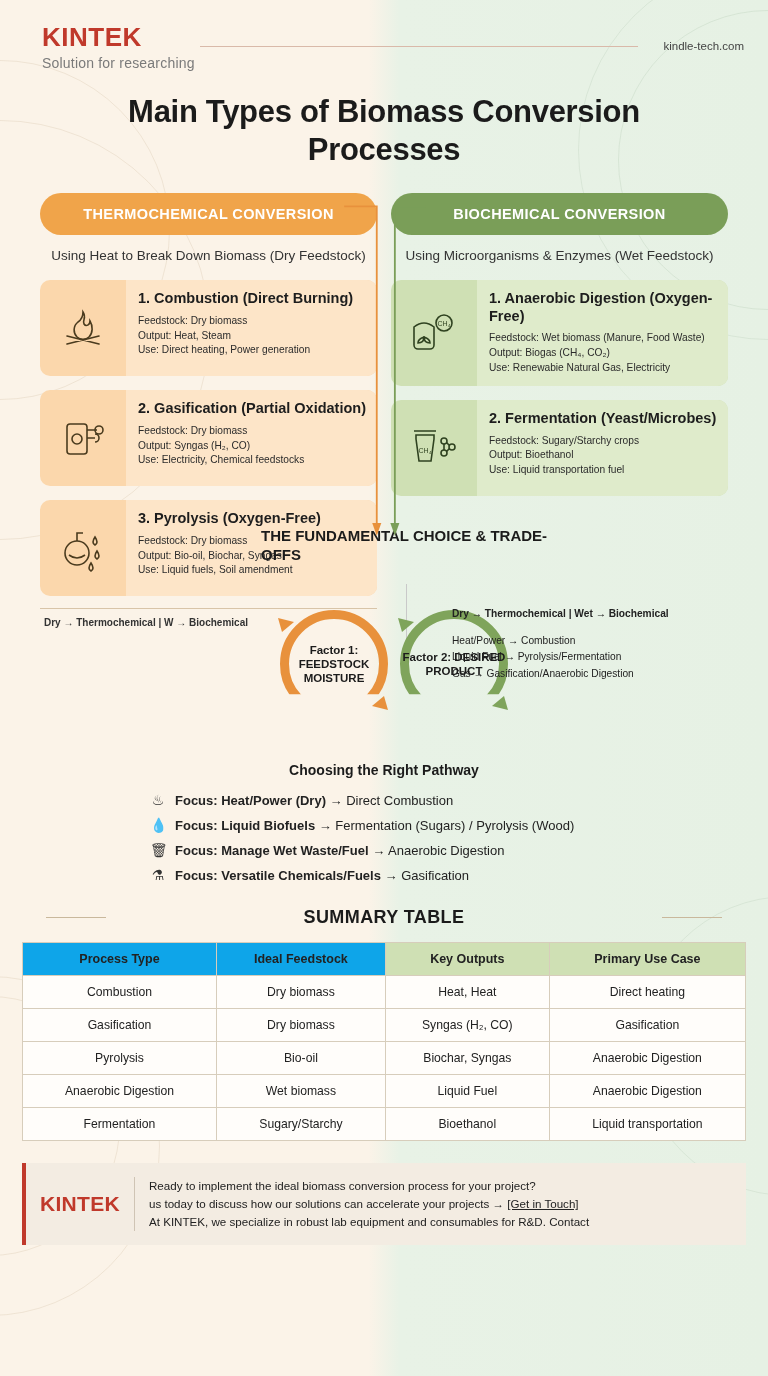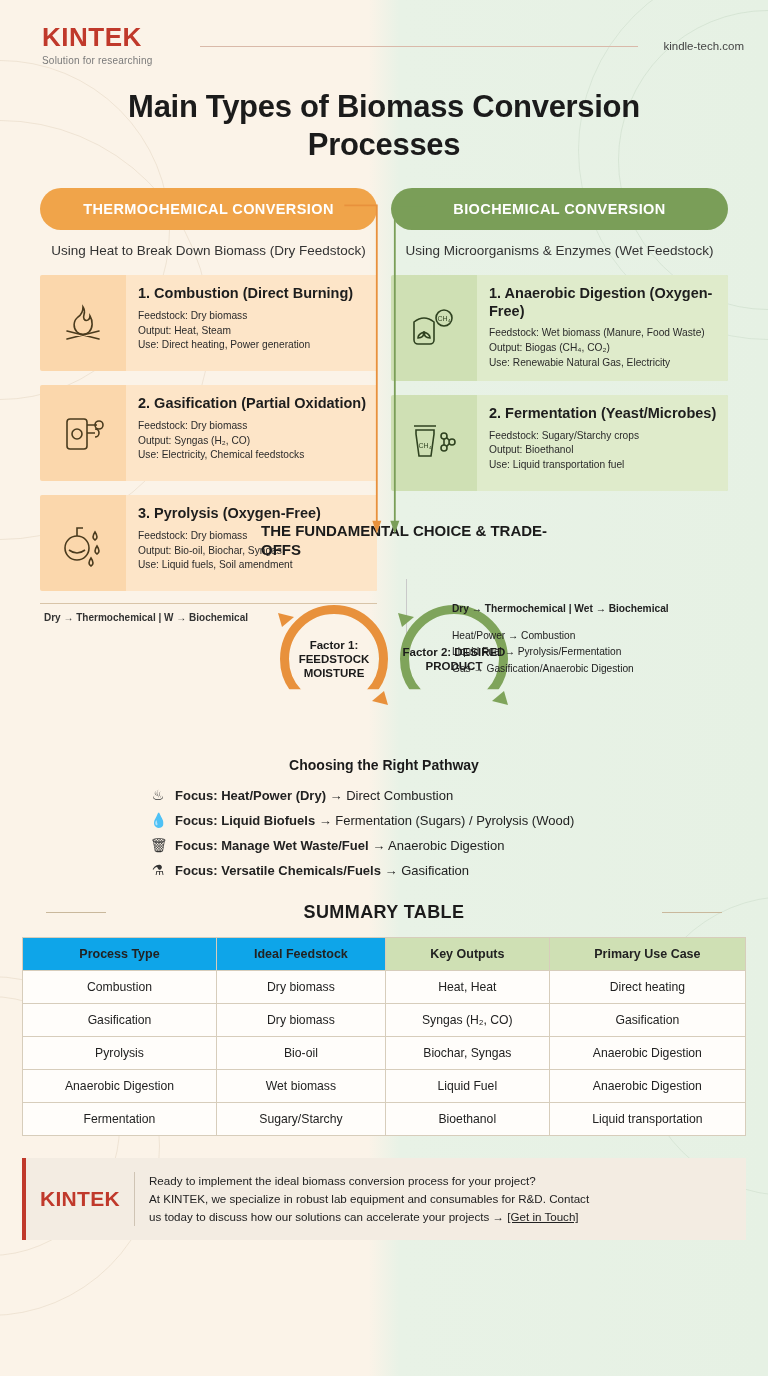--- a/index.html
+++ b/index.html
@@ -20,42 +20,42 @@
   .s4 { width:380px; height:380px; right:-190px; top:-40px; border-color:rgba(150,180,150,.18);}
   .s5 { width:260px; height:260px; left:-140px; bottom:120px;}
   .s6 { width:340px; height:340px; left:-180px; bottom:60px;}
   .s7 { width:300px; height:300px; right:-170px; bottom:180px; border-color:rgba(150,180,150,.18);}
 
   .content { position:relative; z-index:2; padding: 0 22px; }
 
   
   .header { display:flex; align-items:flex-start; justify-content:space-between; padding: 22px 2px 0 20px; }
   .logo-name { font-size:26px; font-weight:bold; color:#c0392b; letter-spacing:.5px; font-family:"Liberation Sans", sans-serif;}
-  .logo-tag { font-size:10px; color:#7a7a7a; margin-top:2px; letter-spacing:.2px;}
+  .logo-tag { font-size:14px; color:#7a7a7a; margin-top:2px; letter-spacing:.2px;}
   .site { font-size:11.5px; color:#444; margin-top:18px; position:relative; padding-left:10px;}
   .hline { position:absolute; left:200px; right:130px; top:46px; height:1px; background:#d9b9a9; }
 
   h1.title {
     text-align:center; font-size:31px; line-height:1.22; color:#1b1b1b;
     font-weight:bold; margin: 22px 40px 0; letter-spacing:-0.3px;
   }
 
   
   .cols { display:flex; gap:14px; margin-top:24px; padding:0 18px; }
   .col { flex:1; }
   .pill {
     border-radius:26px; padding:12px 10px; text-align:center; color:#fff;
     font-weight:bold; font-size:14.5px; line-height:1.3; letter-spacing:.4px;
   }
   .pill.orange { background:#f0a44a; }
   .pill.green  { background:#7a9e58; }
   .col-sub { text-align:center; font-size:13.5px; color:#333; margin-top:12px; line-height:1.38; }
 
   .card {
-    display:flex; border-radius:2px; overflow:hidden; margin-top:14px; min-height:96px;
+    display:flex; border-radius:10px; overflow:hidden; margin-top:14px; min-height:96px;
   }
   .card.orange { background:#fbd7ac; }
   .card.orange .body { background:#fde5c8; }
   .card.green { background:#cfe0b4; }
   .card.green .body { background:#dfebcb; }
   .card .icon { width:86px; display:flex; align-items:center; justify-content:center; flex:none; }
   .card .body { flex:1; padding:10px 10px 10px 12px; }
   .card h3 { font-size:14.5px; line-height:1.22; color:#1d1d1d; font-weight:bold; margin-bottom:6px;}
   .card p { font-size:10.2px; line-height:1.45; color:#2b2b2b; }
 
@@ -341,19 +341,19 @@
           </tr>
         </tbody>
       </table>
     </div>
 
     <div class="footer">
       <div class="fl">KINTEK</div>
       <div class="fdiv"></div>
       <div class="ft">
         <div>Ready to implement the ideal biomass conversion process for your project?</div>
+        <div><span>us today to discuss how our solutions can accelerate your projects → </span><a href="#">[Get in Touch]</a></div>
         <div>At KINTEK, we specialize in robust lab equipment and consumables for R&amp;D. Contact</div>
-        <div><span>us today to discuss how our solutions can accelerate your projects → </span><a href="#">[Get in Touch]</a></div>
       </div>
     </div>
 
   </div>
 </div>
 
 </body></html>

